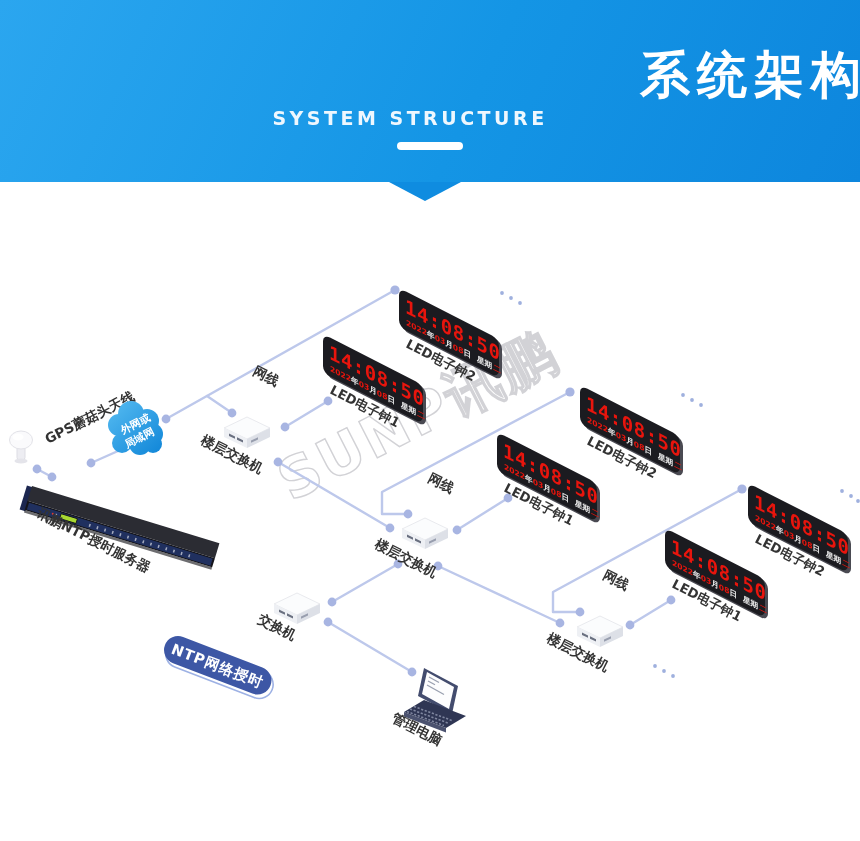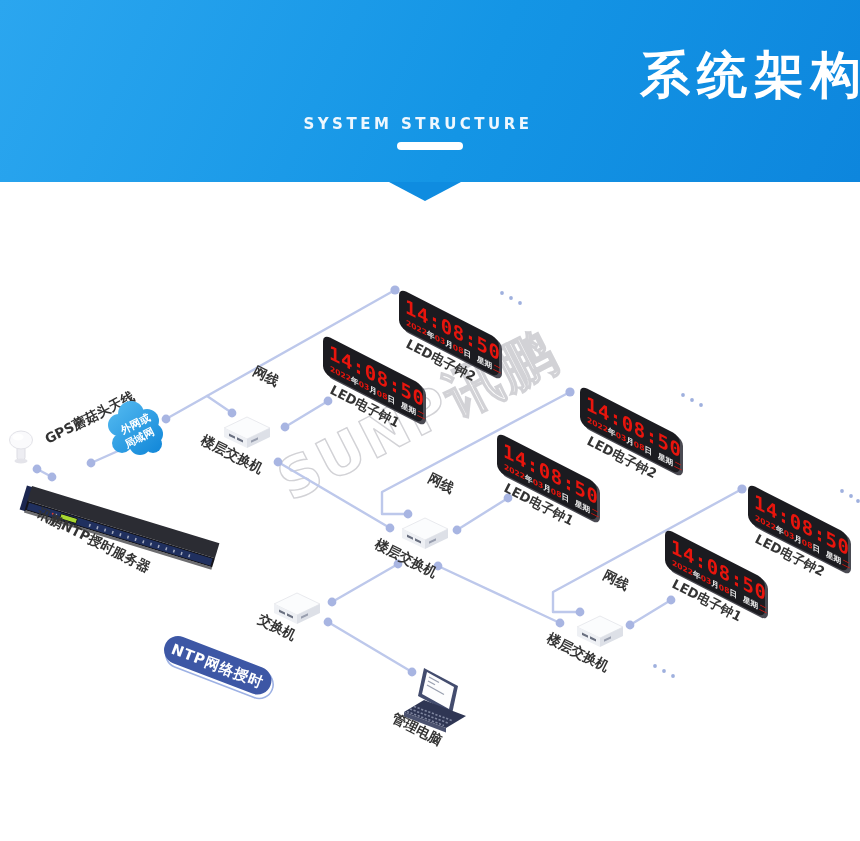--- a/index.html
+++ b/index.html
@@ -8,21 +8,21 @@
 
   
   .banner{position:absolute;left:0;top:0;width:860px;height:182px;
     background:linear-gradient(115deg,#2ba6ef 0%,#1495e5 55%,#0d86dd 100%);}
   .banner-notch{position:absolute;left:389px;top:182px;width:0;height:0;
     border-left:36px solid transparent;border-right:36px solid transparent;
     border-top:19px solid #0f8ce0;}
   .banner-title{position:absolute;left:0;top:34px;width:860px;text-align:right;
     color:#fff;font-size:50px;font-weight:700;letter-spacing:7px;margin:8px;}
   .banner-sub{position:absolute;left:0;top:107px;width:820px;text-align:center;
-    color:#eef7fe;font-size:15px;font-weight:600;letter-spacing:3.5px;margin:8px;}
+    color:#eef7fe;font-size:19px;font-weight:600;letter-spacing:3.5px;margin:0;}
   .banner-bar{position:absolute;left:397px;top:142px;width:66px;height:8px;border-radius:4px;background:#ffffff;}
 
   
   .diagram{position:absolute;left:0;top:0;width:860px;height:841px;}
   .lbl{font-family:"DejaVu Sans","Liberation Sans",sans-serif;font-size:13.5px;font-weight:600;fill:#333333;}
   .lbl-sm{font-family:"DejaVu Sans","Liberation Sans",sans-serif;font-size:13px;font-weight:600;fill:#333333;}
   .net-line{stroke:#bdc8eb;stroke-width:2.4;fill:none;stroke-linecap:round;stroke-linejoin:round;}
   .net-dot{fill:#a8b5e2;}
   .ellipsis-dot{fill:#9fb0de;}
   .clock-time{font-family:"DejaVu Sans Mono","Liberation Mono",monospace;font-size:19px;font-weight:bold;

